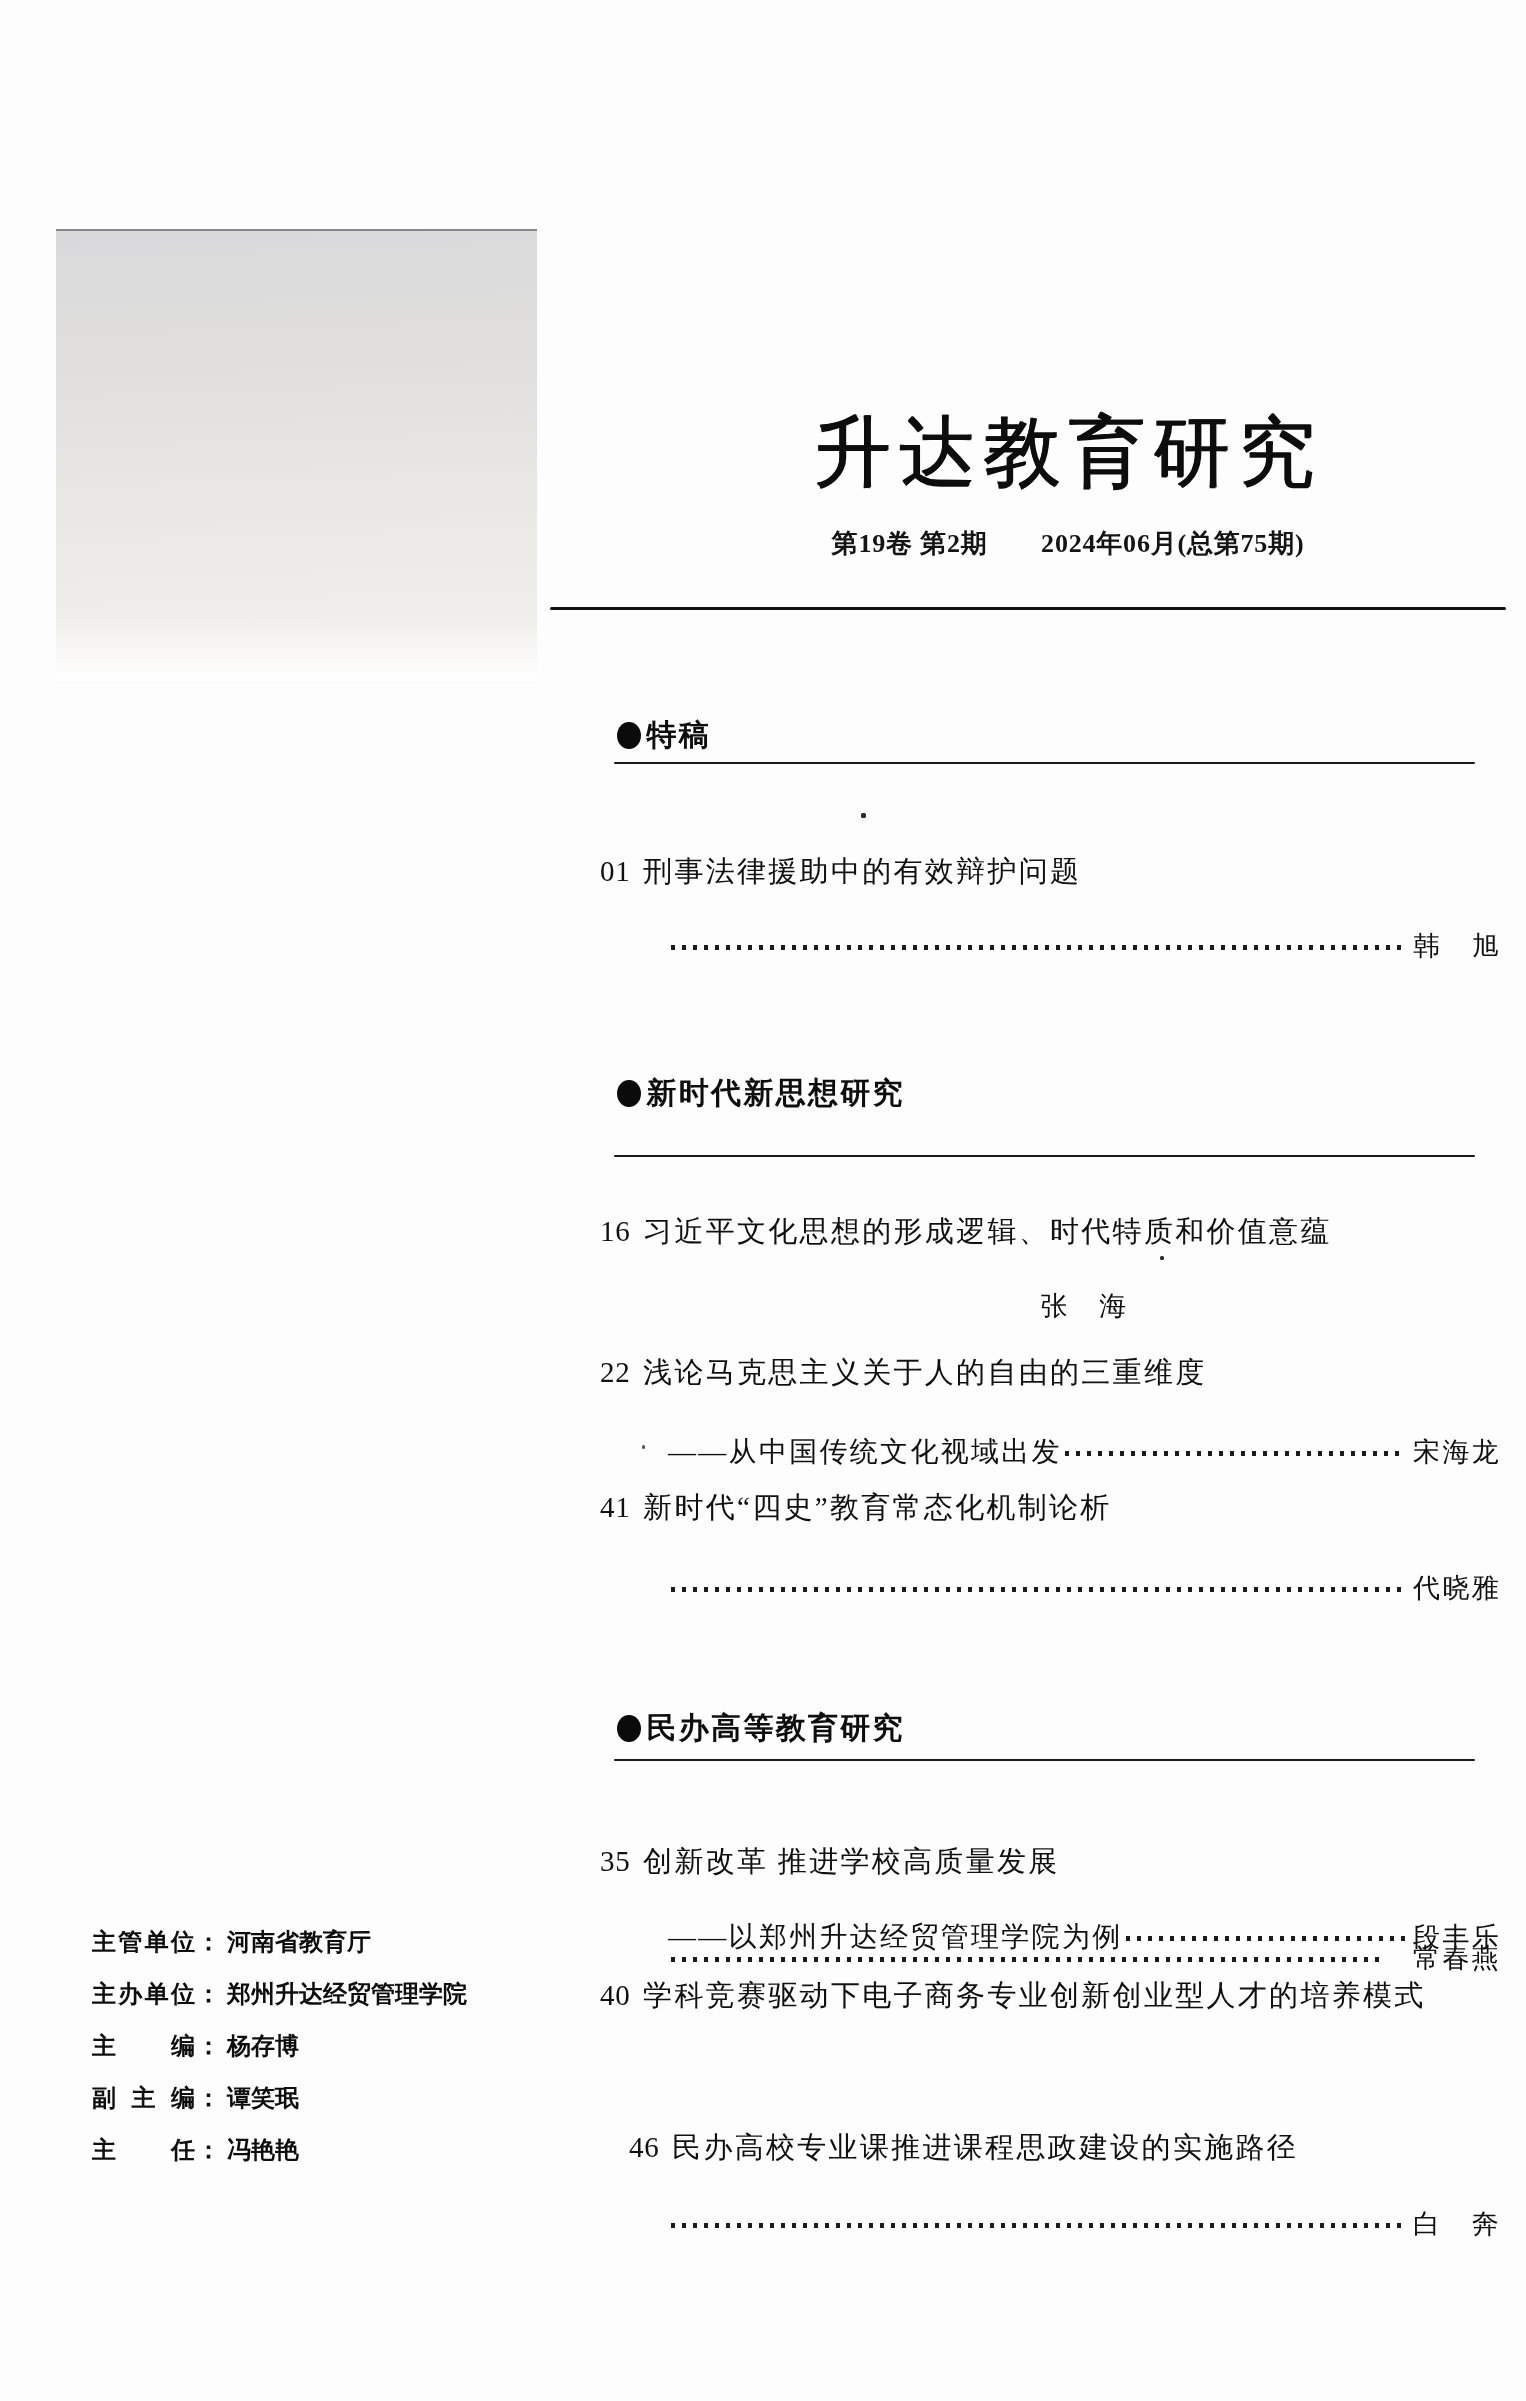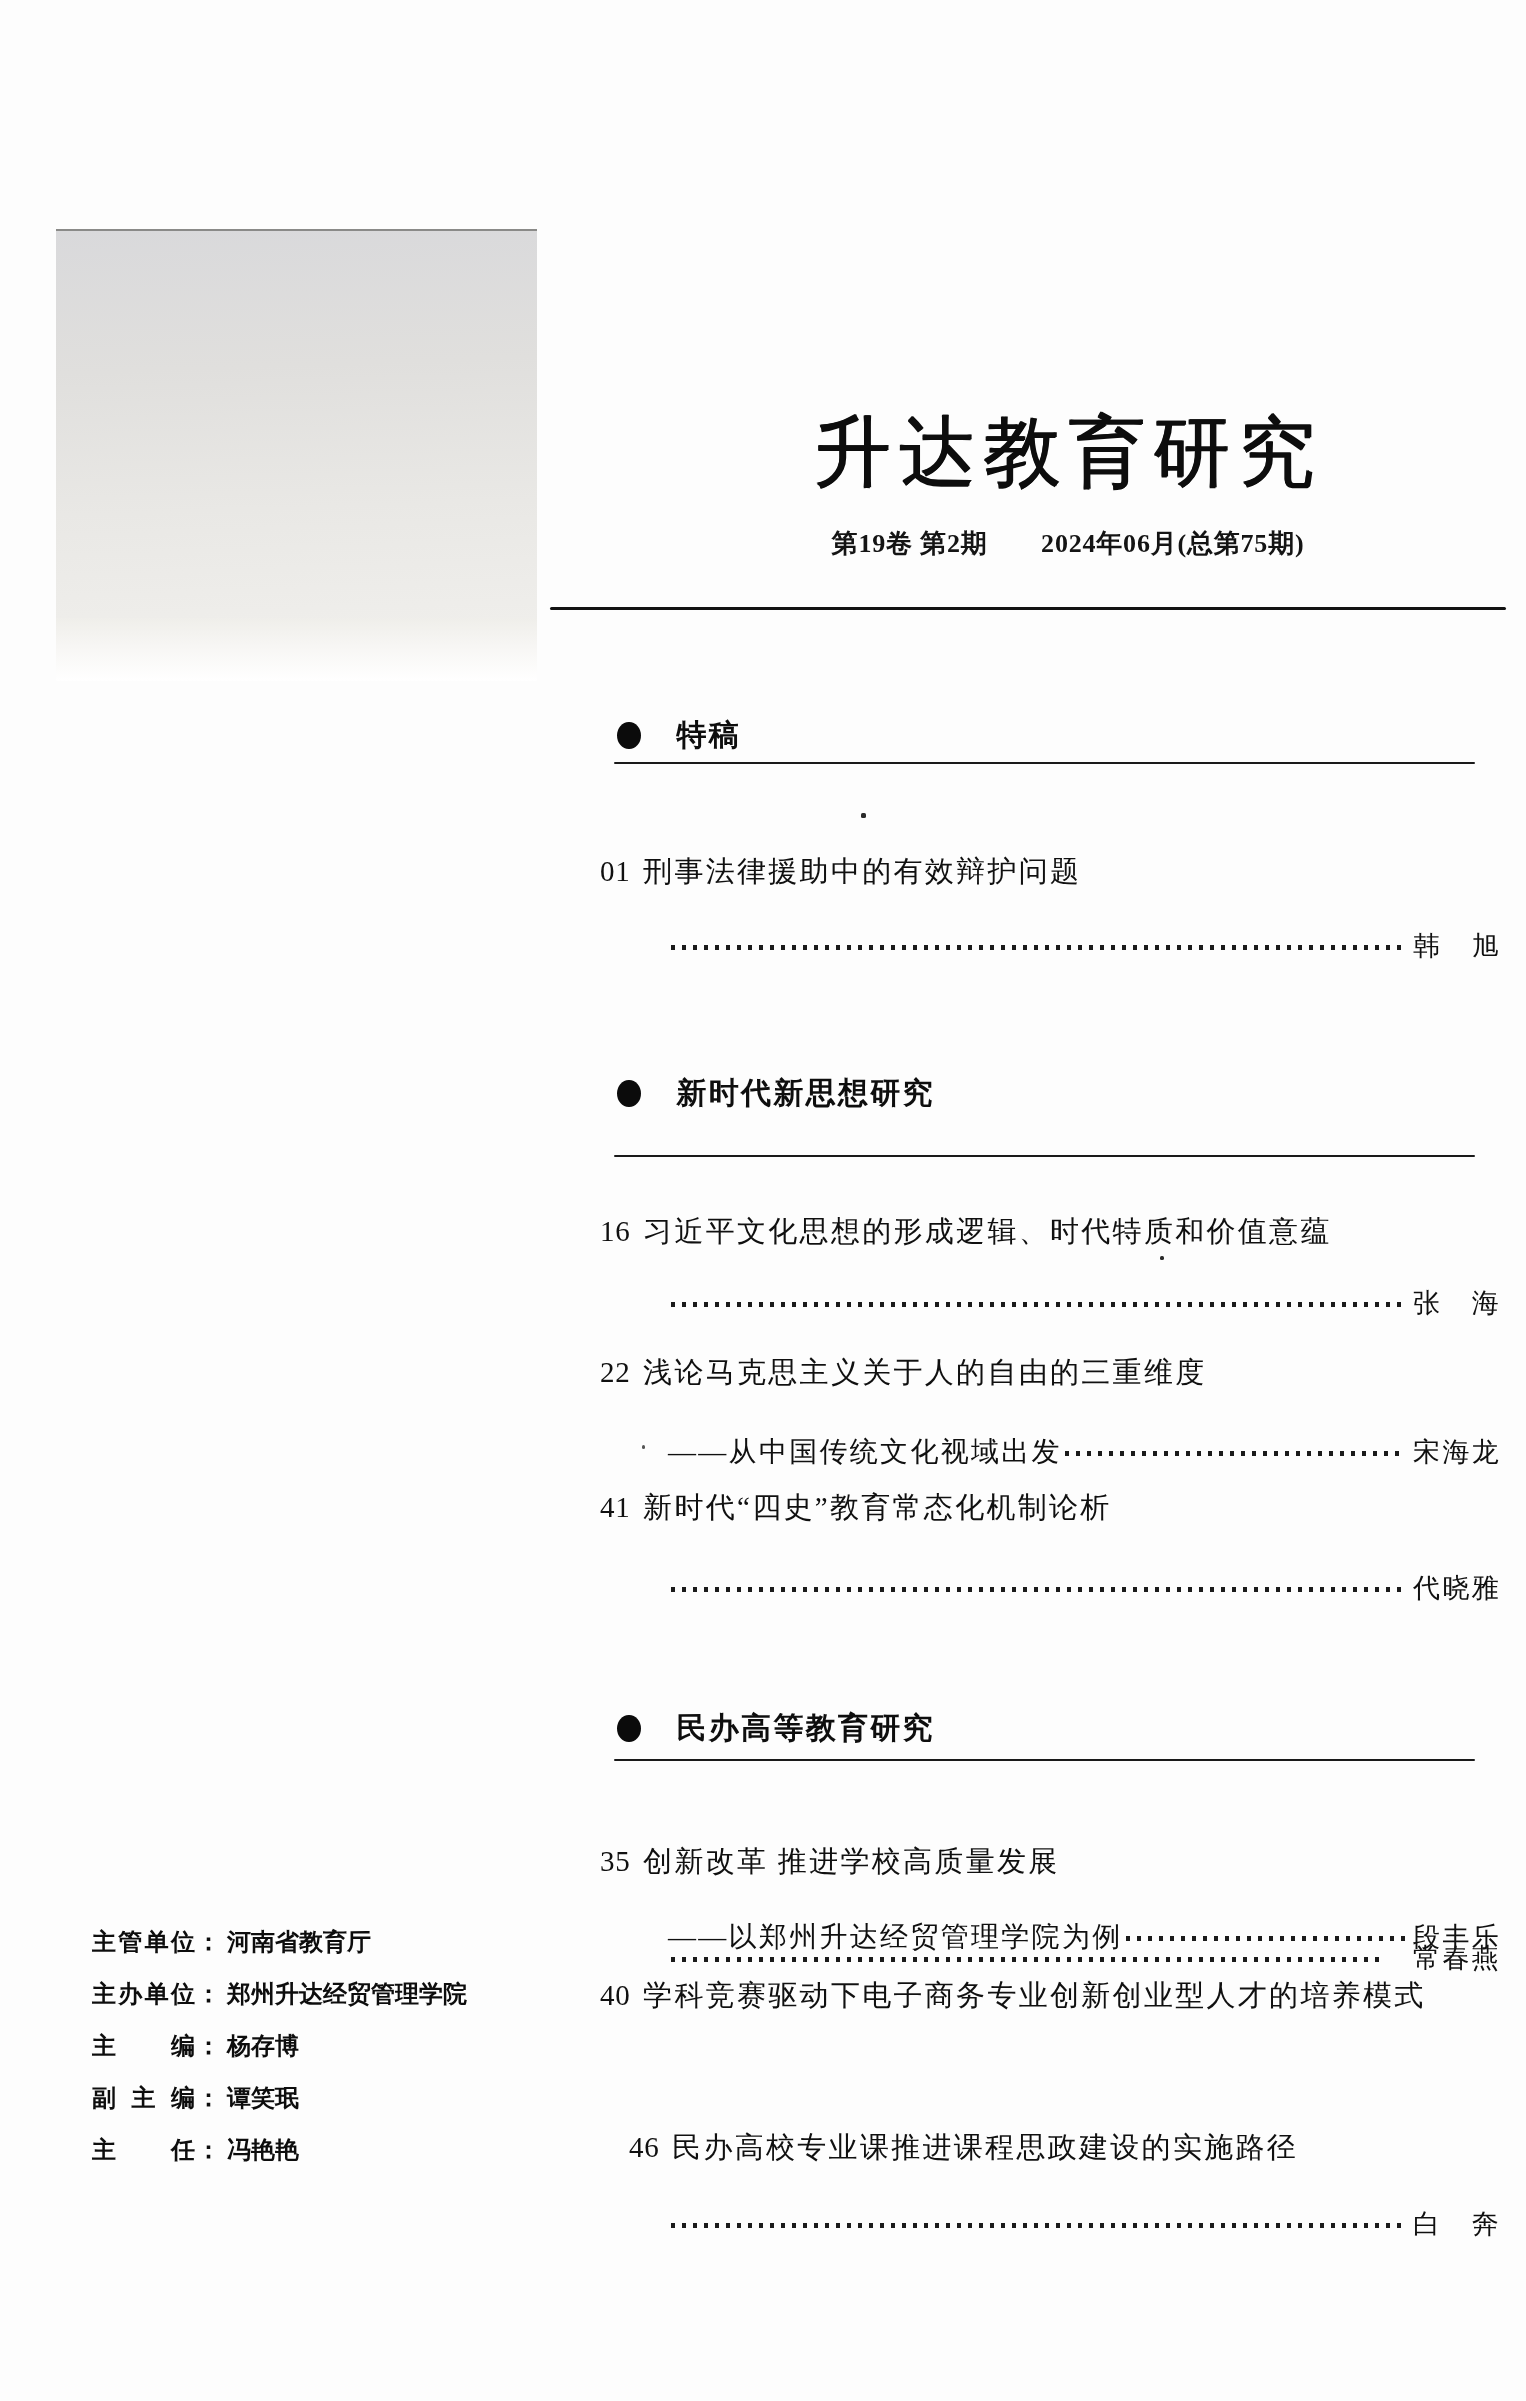--- a/index.html
+++ b/index.html
@@ -42,21 +42,21 @@
     letter-spacing:0.8px;
     white-space:nowrap;
   }
   .header-rule{
     position:absolute;left:550px;top:607px;width:956px;height:3.1px;
     background:#121212;border-radius:1.6px;
   }
   
   .section-header{
     position:absolute;left:617px;
-    display:flex;align-items:center;gap:36px;
+    display:flex;align-items:center;gap:6px;
     font-family:"Liberation Sans", sans-serif;
     font-weight:700;font-size:30px;letter-spacing:2.3px;
     color:#0e0e0e;white-space:nowrap;
   }
   .bullet{
     width:23.5px;height:27px;border-radius:50%;
     background:#0b0b0b;flex:0 0 auto;
   }
   .section-rule{
     position:absolute;left:614px;width:861px;height:2.3px;
@@ -136,21 +136,21 @@
   <div class="section-header" style="top:1073px;">
     <span class="bullet"></span>
     <span>新时代新思想研究</span>
   </div>
   <div class="section-rule" style="top:1155px;"></div>
 
   <div class="entry-line1" style="top:1213px;">
     <span class="num">16</span>
     <span class="etitle">习近平文化思想的形成逻辑、时代特质和价值意蕴</span>
   </div>
-  <div class="entry-line2" style="top:1285px;">
+  <div class="entry-line2" style="top:1285px;flex-direction:column;">
     <span class="leader"></span>
     <span class="author">张　海</span>
   </div>
 
   <div class="entry-line1" style="top:1354px;">
     <span class="num">22</span>
     <span class="etitle">浅论马克思主义关于人的自由的三重维度</span>
   </div>
   <div class="entry-line2" style="top:1434px;">
     <span class="subtitle">——从中国传统文化视域出发</span>

